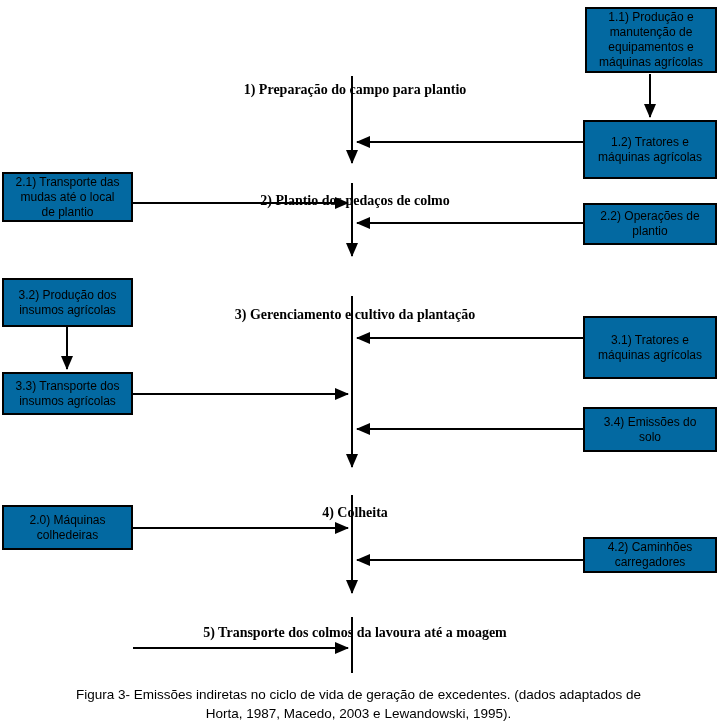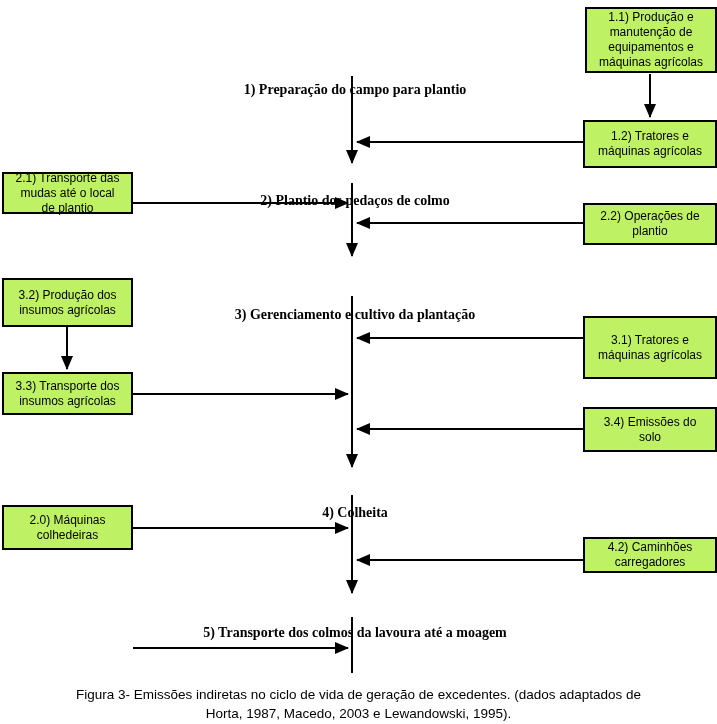--- a/index.html
+++ b/index.html
@@ -37,21 +37,21 @@
     font-weight: bold;
     font-size: 14px;
     line-height: 16px;
     white-space: pre-line;
     margin-top: 28px;
   }
   .box {
     position: absolute;
     box-sizing: border-box;
     border: 2px solid #000000;
-    background: #bef264;
+    background: #0369a1;
     display: flex;
     align-items: center;
     justify-content: center;
     text-align: center;
     font-size: 12px;
     line-height: 15px;
     white-space: pre-line;
     padding: 1px 2px;
   }
   .box.left-col  { left: 2px;   width: 131px; }
@@ -101,32 +101,32 @@
   <div class="stage" style="top:54px">1) Preparação do campo para plantio</div>
   <div class="stage" style="top:165px">2) Plantio dos pedaços de colmo</div>
   <div class="stage" style="top:279px">3) Gerenciamento e cultivo da plantação</div>
   <div class="stage" style="top:477px">4) Colheita</div>
   <div class="stage" style="top:597px">5) Transporte dos colmos da lavoura até a moagem</div>
 
   <div class="box right-col" style="left:585px;width:132px;top:7px;height:66px">1.1) Produção e
 manutenção de
 equipamentos e
 máquinas agrícolas</div>
-  <div class="box right-col" style="top:120px;height:48px">1.2) Tratores e
+  <div class="box right-col" style="top:120px;height:59px">1.2) Tratores e
 máquinas agrícolas</div>
   <div class="box right-col" style="top:203px;height:42px">2.2) Operações de
 plantio</div>
   <div class="box right-col" style="top:316px;height:63px">3.1) Tratores e
 máquinas agrícolas</div>
   <div class="box right-col" style="top:407px;height:45px">3.4) Emissões do
 solo</div>
   <div class="box right-col" style="top:537px;height:36px">4.2) Caminhões
 carregadores</div>
 
-  <div class="box left-col" style="top:172px;height:42px">2.1) Transporte das
+  <div class="box left-col" style="top:172px;height:50px">2.1) Transporte das
 mudas até o local
 de plantio</div>
   <div class="box left-col" style="top:278px;height:49px">3.2) Produção dos
 insumos agrícolas</div>
   <div class="box left-col" style="top:372px;height:43px">3.3) Transporte dos
 insumos agrícolas</div>
   <div class="box left-col" style="top:505px;height:45px">2.0) Máquinas
 colhedeiras</div>
 
   <div class="caption">Figura 3- Emissões indiretas no ciclo de vida de geração de excedentes. (dados adaptados de

